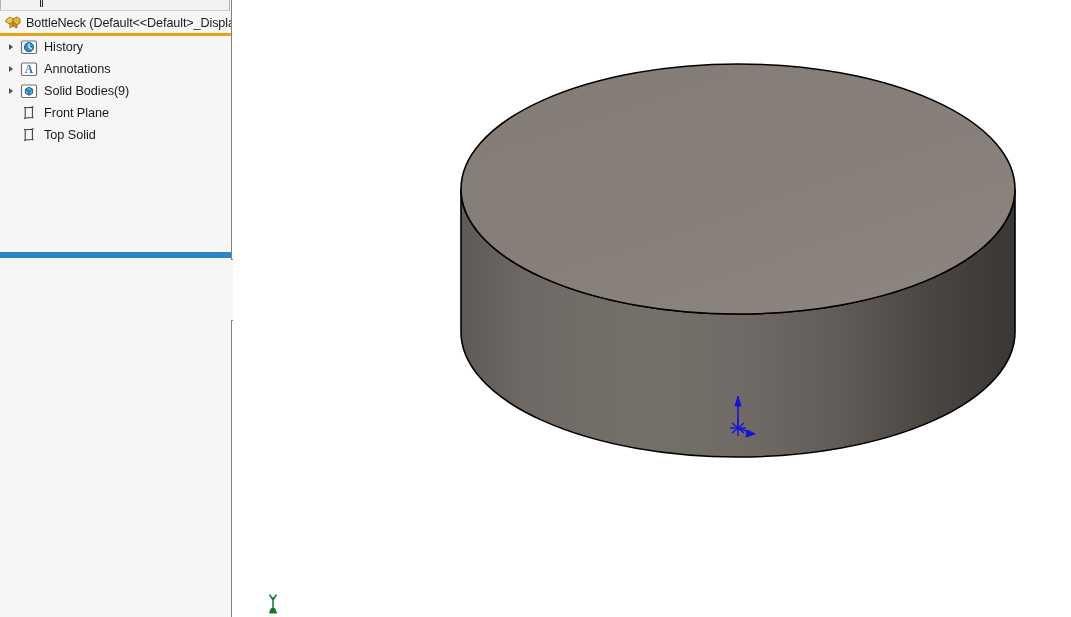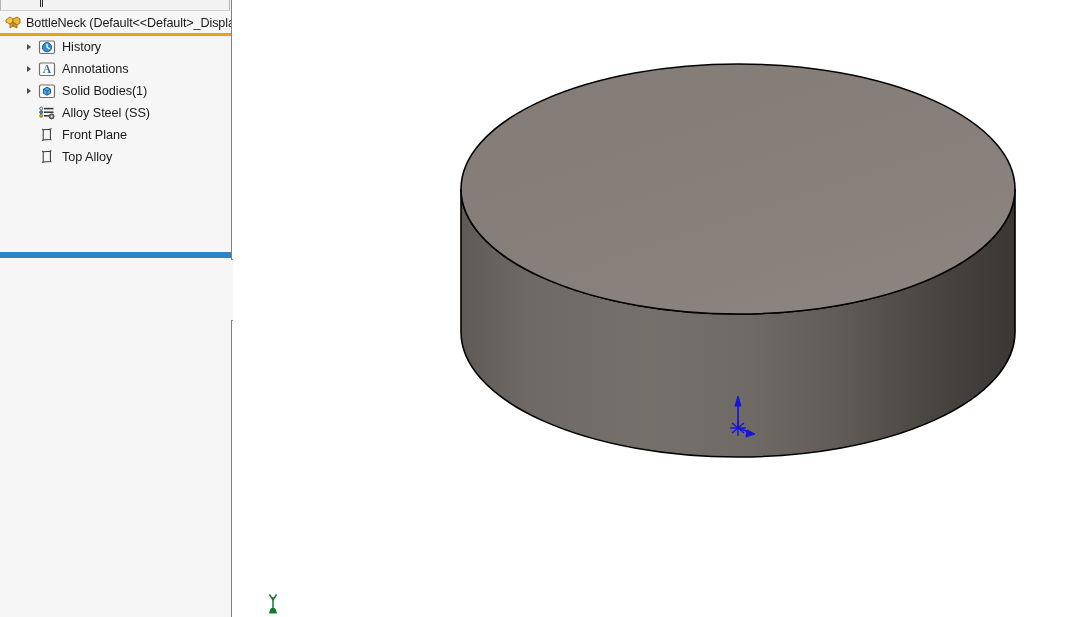--- a/index.html
+++ b/index.html
@@ -65,21 +65,21 @@
   }
   #title-underline {
     position: absolute;
     left: 0; top: 33px;
     width: 231px; height: 3px;
     background: #e8a317;
   }
 
   #tree {
     position: absolute;
-    left: 18px; top: 36px;
+    left: 0; top: 36px;
     width: 231px;
   }
   .tree-row {
     position: relative;
     height: 22px;
     display: flex;
     align-items: center;
     padding-left: 4px;
     cursor: default;
   }
@@ -208,39 +208,23 @@
       <div class="tree-row">
         <span class="expander has-arrow"></span>
         <span class="tree-icon">
           <svg width="18" height="18" viewBox="0 0 18 18">
             <rect x="1.5" y="3" width="15" height="12.5" rx="1.5" fill="#ffffff" stroke="#6f6f6f" stroke-width="1.2"></rect>
             <path d="M5.4 7.2 L9 5.2 L12.6 7.2 L12.6 11.2 L9 13.2 L5.4 11.2 Z" fill="#56a8dd" stroke="#1b5f92" stroke-width="1"></path>
             <path d="M5.4 7.2 L9 9.2 L12.6 7.2" fill="none" stroke="#1b5f92" stroke-width="0.9"></path>
             <line x1="9" y1="9.2" x2="9" y2="13.2" stroke="#1b5f92" stroke-width="0.9"></line>
           </svg>
         </span>
-        <span class="tree-label">Solid Bodies(1)</span>
-      </div>
-
-      <div class="tree-row">
-        <span class="expander"></span>
-        <span class="tree-icon">
-          <svg width="18" height="18" viewBox="0 0 18 18">
-            <circle cx="3.2" cy="4.6" r="1.5" fill="#ffffff" stroke="#555" stroke-width="0.9"></circle>
-            <line x1="6" y1="4.6" x2="15.5" y2="4.6" stroke="#333" stroke-width="1.5"></line>
-            <circle cx="3.2" cy="8.2" r="1.5" fill="#3b8fd0" stroke="#1b5f92" stroke-width="0.9"></circle>
-            <line x1="6" y1="8.2" x2="15.5" y2="8.2" stroke="#333" stroke-width="1.5"></line>
-            <circle cx="3.2" cy="11.8" r="1.5" fill="#f0a81e" stroke="#9a6a12" stroke-width="0.9"></circle>
-            <line x1="6" y1="11.8" x2="11.5" y2="11.8" stroke="#333" stroke-width="1.5"></line>
-            <circle cx="13.6" cy="12.4" r="2.5" fill="#7a7a7a" stroke="#3a3a3a" stroke-width="0.9"></circle>
-            <circle cx="13.6" cy="12.4" r="0.9" fill="#ffffff"></circle>
-          </svg>
-        </span>
-        <span class="tree-label">Alloy Steel (SS)</span>
-      </div>
+        <span class="tree-label">Solid Bodies(9)</span>
+      </div>
+
 
       <div class="tree-row">
         <span class="expander"></span>
         <span class="tree-icon">
           <svg width="18" height="18" viewBox="0 0 18 18">
             <path d="M5.2 3.8 L12.4 3.2 L12.4 13.4 L5.2 14 Z" fill="none" stroke="#3a3a3a" stroke-width="1.05"></path>
             <line x1="5.2" y1="3.8" x2="4.2" y2="3.0" stroke="#3a3a3a" stroke-width="1.05"></line>
             <line x1="12.4" y1="3.2" x2="13.4" y2="2.5" stroke="#3a3a3a" stroke-width="1.05"></line>
             <line x1="5.2" y1="14" x2="4.2" y2="14.8" stroke="#3a3a3a" stroke-width="1.05"></line>
             <line x1="12.4" y1="13.4" x2="13.4" y2="14.2" stroke="#3a3a3a" stroke-width="1.05"></line>
@@ -253,21 +237,21 @@
         <span class="expander"></span>
         <span class="tree-icon">
           <svg width="18" height="18" viewBox="0 0 18 18">
             <path d="M5.2 3.8 L12.4 3.2 L12.4 13.4 L5.2 14 Z" fill="none" stroke="#3a3a3a" stroke-width="1.05"></path>
             <line x1="5.2" y1="3.8" x2="4.2" y2="3.0" stroke="#3a3a3a" stroke-width="1.05"></line>
             <line x1="12.4" y1="3.2" x2="13.4" y2="2.5" stroke="#3a3a3a" stroke-width="1.05"></line>
             <line x1="5.2" y1="14" x2="4.2" y2="14.8" stroke="#3a3a3a" stroke-width="1.05"></line>
             <line x1="12.4" y1="13.4" x2="13.4" y2="14.2" stroke="#3a3a3a" stroke-width="1.05"></line>
           </svg>
         </span>
-        <span class="tree-label">Top Alloy</span>
+        <span class="tree-label">Top Solid</span>
       </div>
 
 
 
 
     </div>
 
     <div id="tree-selection-band"></div>
   </div>
 

